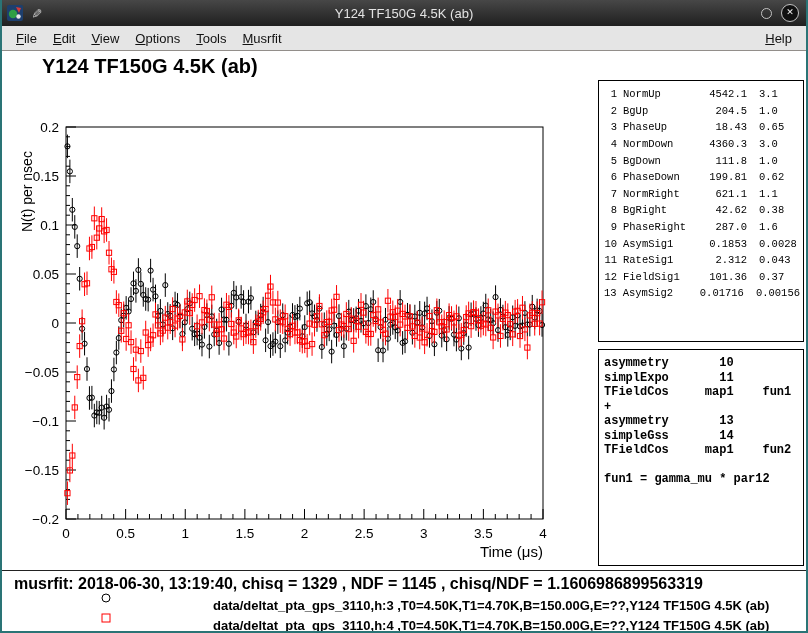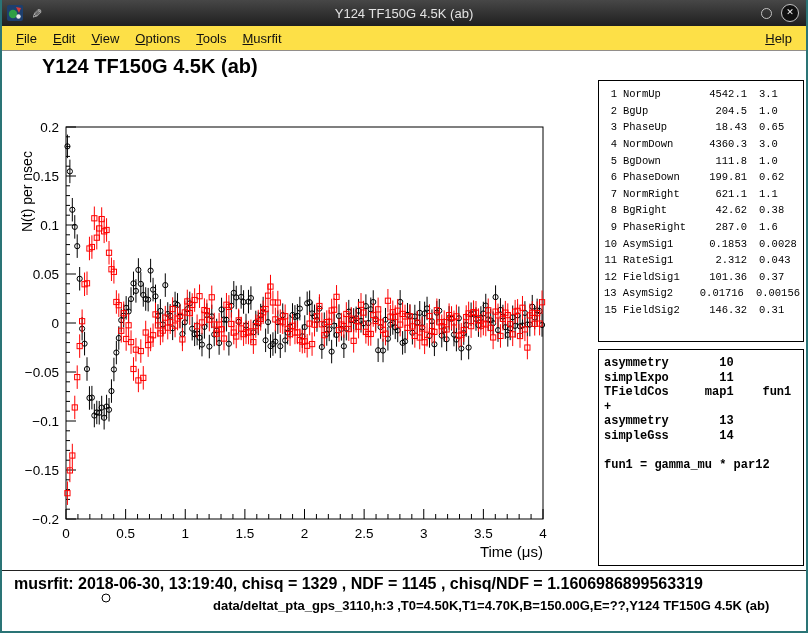--- a/index.html
+++ b/index.html
@@ -12,21 +12,21 @@
             background:linear-gradient(#474747,#1f1f1f);display:flex;align-items:center;z-index:10;}
   .tb-left{position:absolute;left:7px;top:0;height:26px;display:flex;align-items:center;gap:8px;}
   .tb-title{margin:0 auto;font-size:13px;color:#e3e3e3;}
   .tb-right{position:absolute;right:9px;top:0;height:26px;display:flex;align-items:center;gap:9px;}
   .app-icon svg{display:block;}
   .pin-icon{color:#c8c8c8;font-size:13px;transform:rotate(90deg);}
   .tb-circle{width:9px;height:9px;border:1.5px solid #c2c2c2;border-radius:50%;display:inline-block;}
   .tb-close{width:16px;height:16px;background:#101010;border:1.5px solid #c2c2c2;border-radius:50%;
             color:#f0f0f0;font-size:9px;line-height:15px;text-align:center;display:inline-block;}
   
-  #menubar{position:absolute;left:0;top:26px;right:0;height:24px;background:#fde047;
+  #menubar{position:absolute;left:0;top:26px;right:0;height:24px;background:#e5e5e5;
            border-bottom:1px solid #928e8a;display:flex;align-items:center;
            font-size:13px;color:#111;padding:0 8px;z-index:10;}
   #menu-left{display:flex;}
   .menu-item{padding:3px 8px;cursor:default;}
   #menu-right{margin-left:auto;display:flex;}
   
   #canvas{position:absolute;left:0;top:51px;right:0;bottom:0;background:#fff;}
   #plot-title{position:absolute;left:42px;top:55px;font-size:20px;font-weight:bold;color:#000;z-index:2;}
   #plot-svg{position:absolute;left:0;top:0;width:808px;height:633px;pointer-events:none;z-index:3;}
   
@@ -995,39 +995,45 @@
       <div class="param-row"><span class="p-num">4</span><span class="p-name">NormDown</span><span class="p-val">4360.3</span><span class="p-err">3.0</span></div>
       <div class="param-row"><span class="p-num">5</span><span class="p-name">BgDown</span><span class="p-val">111.8</span><span class="p-err">1.0</span></div>
       <div class="param-row"><span class="p-num">6</span><span class="p-name">PhaseDown</span><span class="p-val">199.81</span><span class="p-err">0.62</span></div>
       <div class="param-row"><span class="p-num">7</span><span class="p-name">NormRight</span><span class="p-val">621.1</span><span class="p-err">1.1</span></div>
       <div class="param-row"><span class="p-num">8</span><span class="p-name">BgRight</span><span class="p-val">42.62</span><span class="p-err">0.38</span></div>
       <div class="param-row"><span class="p-num">9</span><span class="p-name">PhaseRight</span><span class="p-val">287.0</span><span class="p-err">1.6</span></div>
       <div class="param-row"><span class="p-num">10</span><span class="p-name">AsymSig1</span><span class="p-val">0.1853</span><span class="p-err">0.0028</span></div>
       <div class="param-row"><span class="p-num">11</span><span class="p-name">RateSig1</span><span class="p-val">2.312</span><span class="p-err">0.043</span></div>
       <div class="param-row"><span class="p-num">12</span><span class="p-name">FieldSig1</span><span class="p-val">101.36</span><span class="p-err">0.37</span></div>
       <div class="param-row"><span class="p-num">13</span><span class="p-name">AsymSig2</span><span class="p-val">0.01716</span><span class="p-err">0.00156</span></div>
-      <div class="param-row"><span class="p-num">15</span><span class="p-name">FieldSig2</span><span class="p-val">146.32</span><span class="p-err">0.31</span></div>
     </div>
 
   <div id="theory-box">
       <div class="theory-line">asymmetry       10</div>
       <div class="theory-line">simplExpo       11</div>
       <div class="theory-line">TFieldCos     map1    fun1</div>
       <div class="theory-line">+</div>
       <div class="theory-line">asymmetry       13</div>
       <div class="theory-line">simpleGss       14</div>
+      <div class="theory-line">TFieldCos     map1    fun2</div>
       <div class="theory-line">&nbsp;</div>
       <div class="theory-line">fun1 = gamma_mu * par12</div>
     </div>
 
   <div id="footer-sep"></div>
   <div id="status">musrfit: 2018-06-30, 13:19:40, chisq = 1329 , NDF = 1145 , chisq/NDF = 1.1606986899563319</div>
   <div id="legend">
       <div class="legend-row">
         <span class="legend-marker"><svg width="12" height="12">
             <circle cx="6" cy="6" r="4" fill="none" stroke="#000000" stroke-width="1"></circle>
           </svg></span>
         <span class="legend-label">data/deltat_pta_gps_3110,h:3 ,T0=4.50K,T1=4.70K,B=150.00G,E=??,Y124 TF150G 4.5K (ab)</span>
       </div>
+      <div class="legend-row">
+        <span class="legend-marker"><svg width="12" height="12">
+            <rect x="2" y="2" width="8" height="8" fill="none" stroke="#ff0000" stroke-width="1"></rect>
+          </svg></span>
+        <span class="legend-label">data/deltat_pta_gps_3110,h:4 ,T0=4.50K,T1=4.70K,B=150.00G,E=??,Y124 TF150G 4.5K (ab)</span>
+      </div>
     </div>
 
   <div id="window-border"></div>
 </div>
 
 </body></html>

